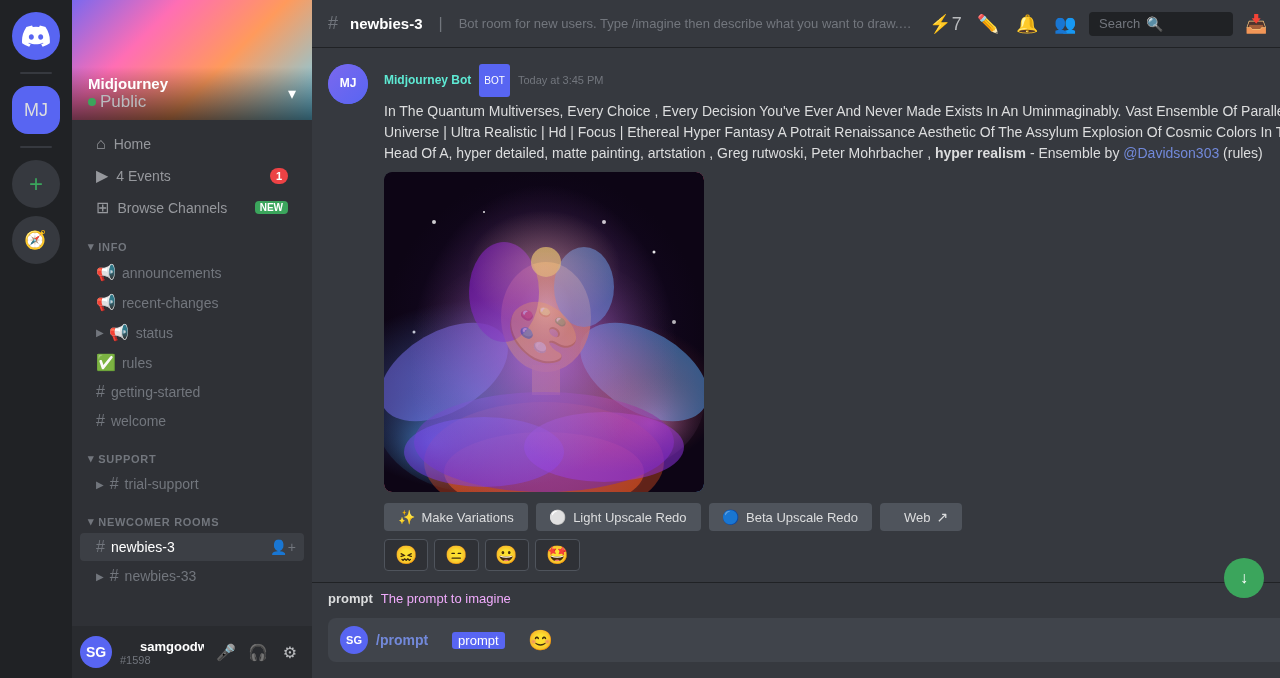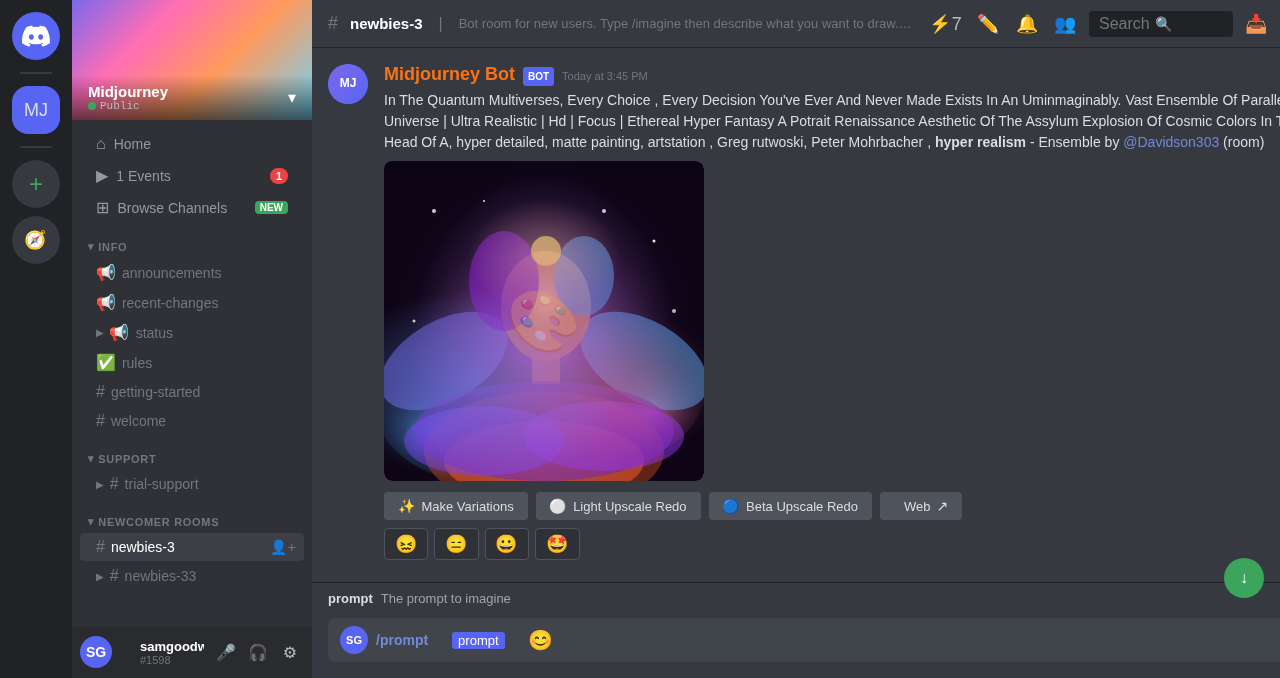--- a/index.html
+++ b/index.html
@@ -79,21 +79,21 @@
       position: absolute;
       bottom: 0; left: 0; right: 0;
       padding: 8px 16px;
       background: linear-gradient(transparent, rgba(0,0,0,0.6));
       display: flex;
       align-items: center;
       justify-content: space-between;
       gap: 44px;
     }
     .server-name { font-weight: 700; color: white; font-size: 15px; }
-    .server-status { font-size: 11px; color: #b9bbbe; display: flex; align-items: center; gap: 4px; font-family: Liberation Mono, monospace; }
+    .server-status { font-size: 17px; color: #b9bbbe; display: flex; align-items: center; gap: 4px; }
     .status-dot { width: 8px; height: 8px; border-radius: 50%; background: #3ba55c; }
 
     .sidebar-nav {
       flex: 1;
       overflow-y: auto;
       padding: 8px 0;
     }
     .sidebar-nav::-webkit-scrollbar { width: 4px; }
     .sidebar-nav::-webkit-scrollbar-thumb { background: #202225; border-radius: 2px; }
 
@@ -164,21 +164,21 @@
     .user-avatar {
       width: 32px; height: 32px;
       border-radius: 50%;
       background: #5865f2;
       display: flex; align-items: center; justify-content: center;
       color: white; font-size: 14px; font-weight: 700;
       flex-shrink: 0;
     }
     .user-info { flex: 1; overflow: hidden; }
     .user-name { font-size: 13px; font-weight: 700; color: #ffffff; margin-left: 20px; }
-    .user-discriminator { font-size: 11px; color: #72767d; margin-left: 20px; }
+    .user-discriminator { font-size: 11px; color: #72767d; }
     .user-controls { display: flex; gap: 4px; }
     .user-control-btn {
       width: 28px; height: 28px;
       border-radius: 4px;
       display: flex; align-items: center; justify-content: center;
       cursor: pointer;
       color: #b9bbbe;
       font-size: 16px;
     }
 
@@ -213,21 +213,21 @@
     .search-bar {
       background: #202225;
       border-radius: 4px;
       padding: 4px 10px;
       display: flex;
       align-items: center;
       gap: 6px;
       width: 144px;
       cursor: text;
     }
-    .search-bar span { color: #72767d; font-size: 16px; }
+    .search-bar span { color: #72767d; font-size: 13px; }
     .search-bar .search-icon { color: #72767d; font-size: 14px; }
 
     
     .chat-messages {
       flex: 1;
       overflow-y: auto;
       padding: 16px;
     }
     .chat-messages::-webkit-scrollbar { width: 8px; }
     .chat-messages::-webkit-scrollbar-thumb { background: #202225; border-radius: 4px; }
@@ -241,21 +241,21 @@
       width: 40px; height: 40px;
       border-radius: 50%;
       flex-shrink: 0;
       overflow: hidden;
       background: #5865f2;
       display: flex; align-items: center; justify-content: center;
       color: white; font-weight: 700;
     }
     .message-content { flex: 1; }
     .message-header { display: flex; align-items: baseline; gap: 8px; margin-bottom: 4px; }
-    .message-author { font-weight: 600; color: #f97316; font-size: 18px; }
+    .message-author { font-weight: 600; color: #5eead4; font-size: 12px; }
     .message-time { font-size: 11px; color: #72767d; }
     .message-text { color: #dcddde; line-height: 1.5; font-size: 14px; }
     .message-text .mention { color: #7289da; cursor: pointer; }
 
     .image-container {
       margin-top: 8px;
       border-radius: 8px;
       overflow: hidden;
       display: inline-block;
       position: relative;
@@ -340,21 +340,21 @@
       border-top: 1px solid #202225;
     }
     .prompt-label {
       font-size: 13px;
       color: #72767d;
       margin-bottom: 4px;
       display: flex;
       gap: 8px;
     }
     .prompt-label .label-key { color: #dcddde; font-weight: 600; }
-    .prompt-label .label-value { color: #a3a3a3; }
+    .prompt-label .label-value { color: #f0abfc; }
 
     
     .input-bar {
       padding: 0 16px 16px;
       background: #36393f;
     }
     .input-wrapper {
       background: #40444b;
       border-radius: 8px;
       display: flex;
@@ -443,21 +443,21 @@
 
   <div class="sidebar-nav">
 
     <div class="nav-item">
       <span class="icon">⌂</span>
       <span>Home</span>
     </div>
 
     <div class="nav-item">
       <span class="icon">▶</span>
-      <span>1 Events</span>
+      <span>4 Events</span>
       <span class="badge">1</span>
     </div>
 
     <div class="nav-item">
       <span class="icon">⊞</span>
       <span>Browse Channels</span>
       <span class="new-badge">NEW</span>
     </div>
 
     <div class="section-header">
@@ -563,28 +563,28 @@
               <stop offset="100%" style="stop-color:#5865f2"></stop>
             </linearGradient>
           </defs>
           <circle cx="20" cy="20" r="20" fill="url(#botGrad)"></circle>
           <text x="50%" y="55%" text-anchor="middle" fill="white" font-size="12" font-weight="bold" dy=".1em">MJ</text>
         </svg>
       </div>
       <div class="message-content">
         <div class="message-header">
           <span class="message-author">Midjourney Bot</span>
-          <span style="background:#5865f2;color:white;font-size:10px;border-radius:3px;padding:4px 5px;font-weight:700;">BOT</span>
+          <span style="background:#5865f2;color:white;font-size:10px;border-radius:3px;padding:11px 5px;font-weight:400;">BOT</span>
           <span class="message-time">Today at 3:45 PM</span>
         </div>
         <div class="message-text">
           <span>In The Quantum Multiverses, Every Choice , Every Decision You've Ever And Never Made Exists In An Uminmaginably. Vast Ensemble Of Parallel Universe | Ultra Realistic | Hd | Focus | Ethereal Hyper Fantasy A Potrait Renaissance Aesthetic Of The Assylum Explosion Of Cosmic Colors In The Head Of A, hyper detailed, matte painting, artstation , Greg rutwoski, Peter Mohrbacher , <strong>hyper realism</strong></span>
           <span> - Ensemble by </span>
           <span class="mention">@Davidson303</span>
-          <span> (room)</span>
+          <span> (rules)</span>
         </div>
 
         
         <div class="image-container">
           <div class="image-placeholder">
 
             <svg width="320" height="320" viewBox="0 0 320 320" xmlns="http://www.w3.org/2000/svg">
               <defs>
                 <radialGradient id="bg" cx="50%" cy="50%" r="50%">
                   <stop offset="0%" style="stop-color:#1a0a2e"></stop>

